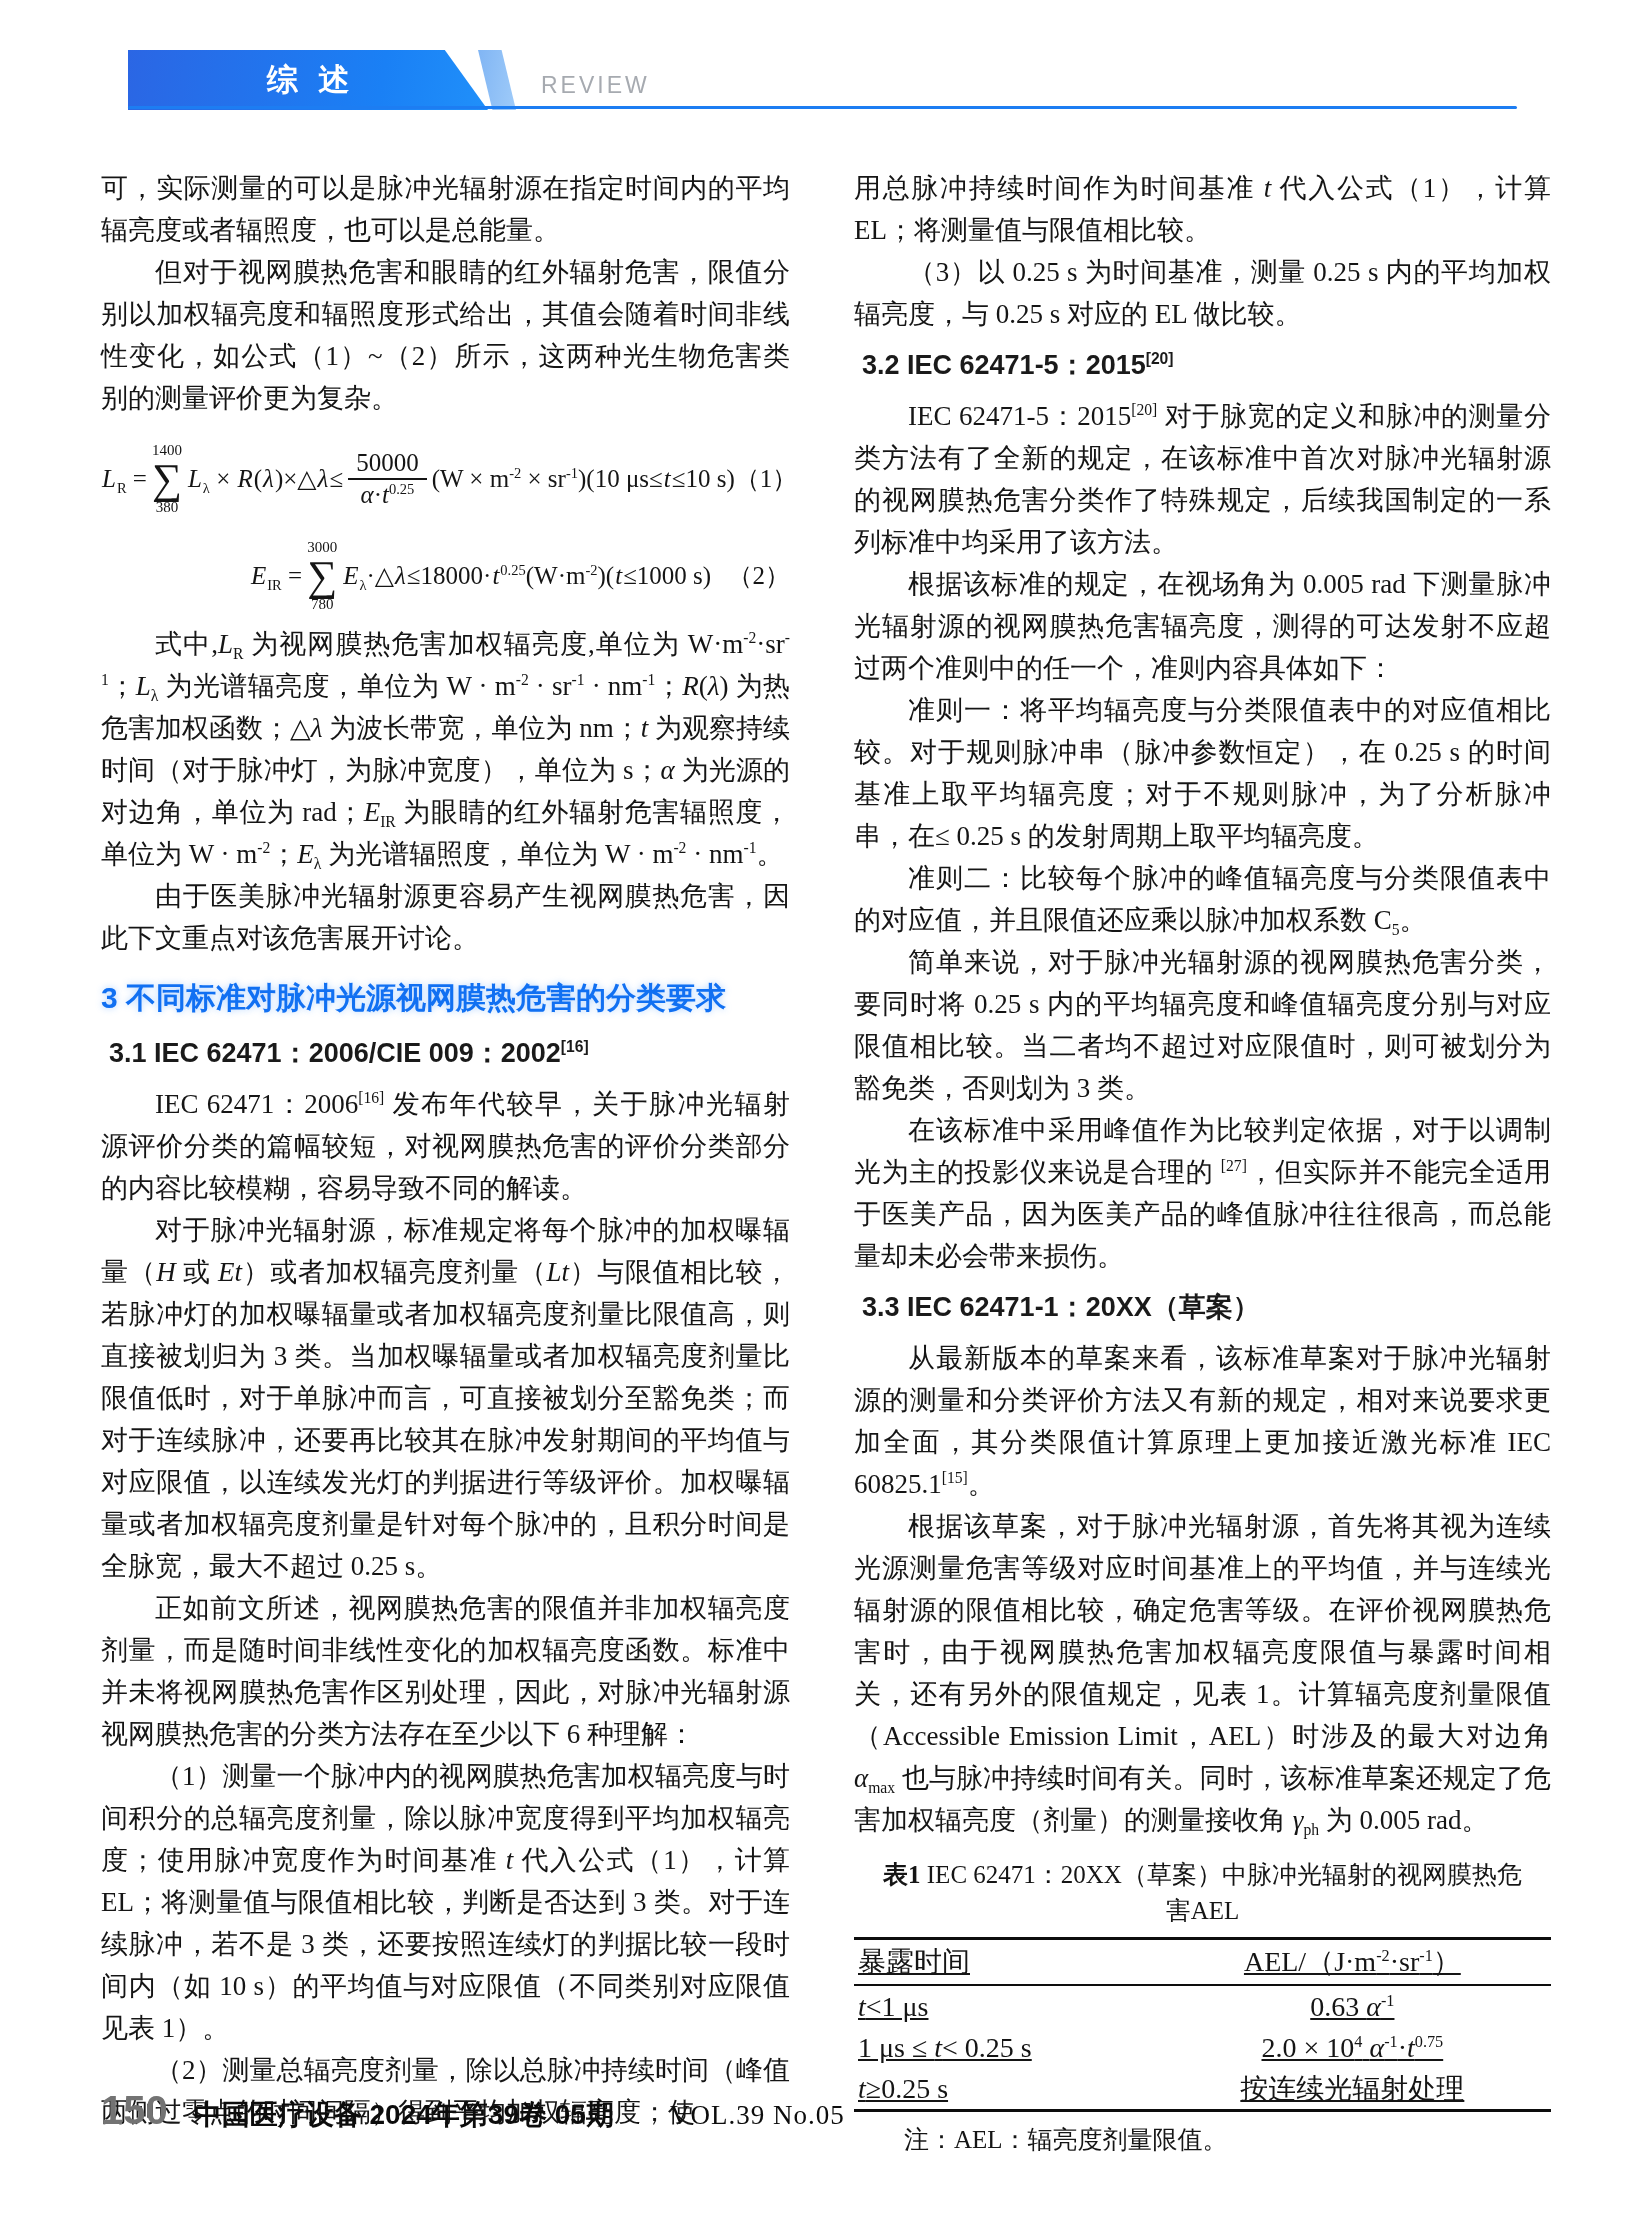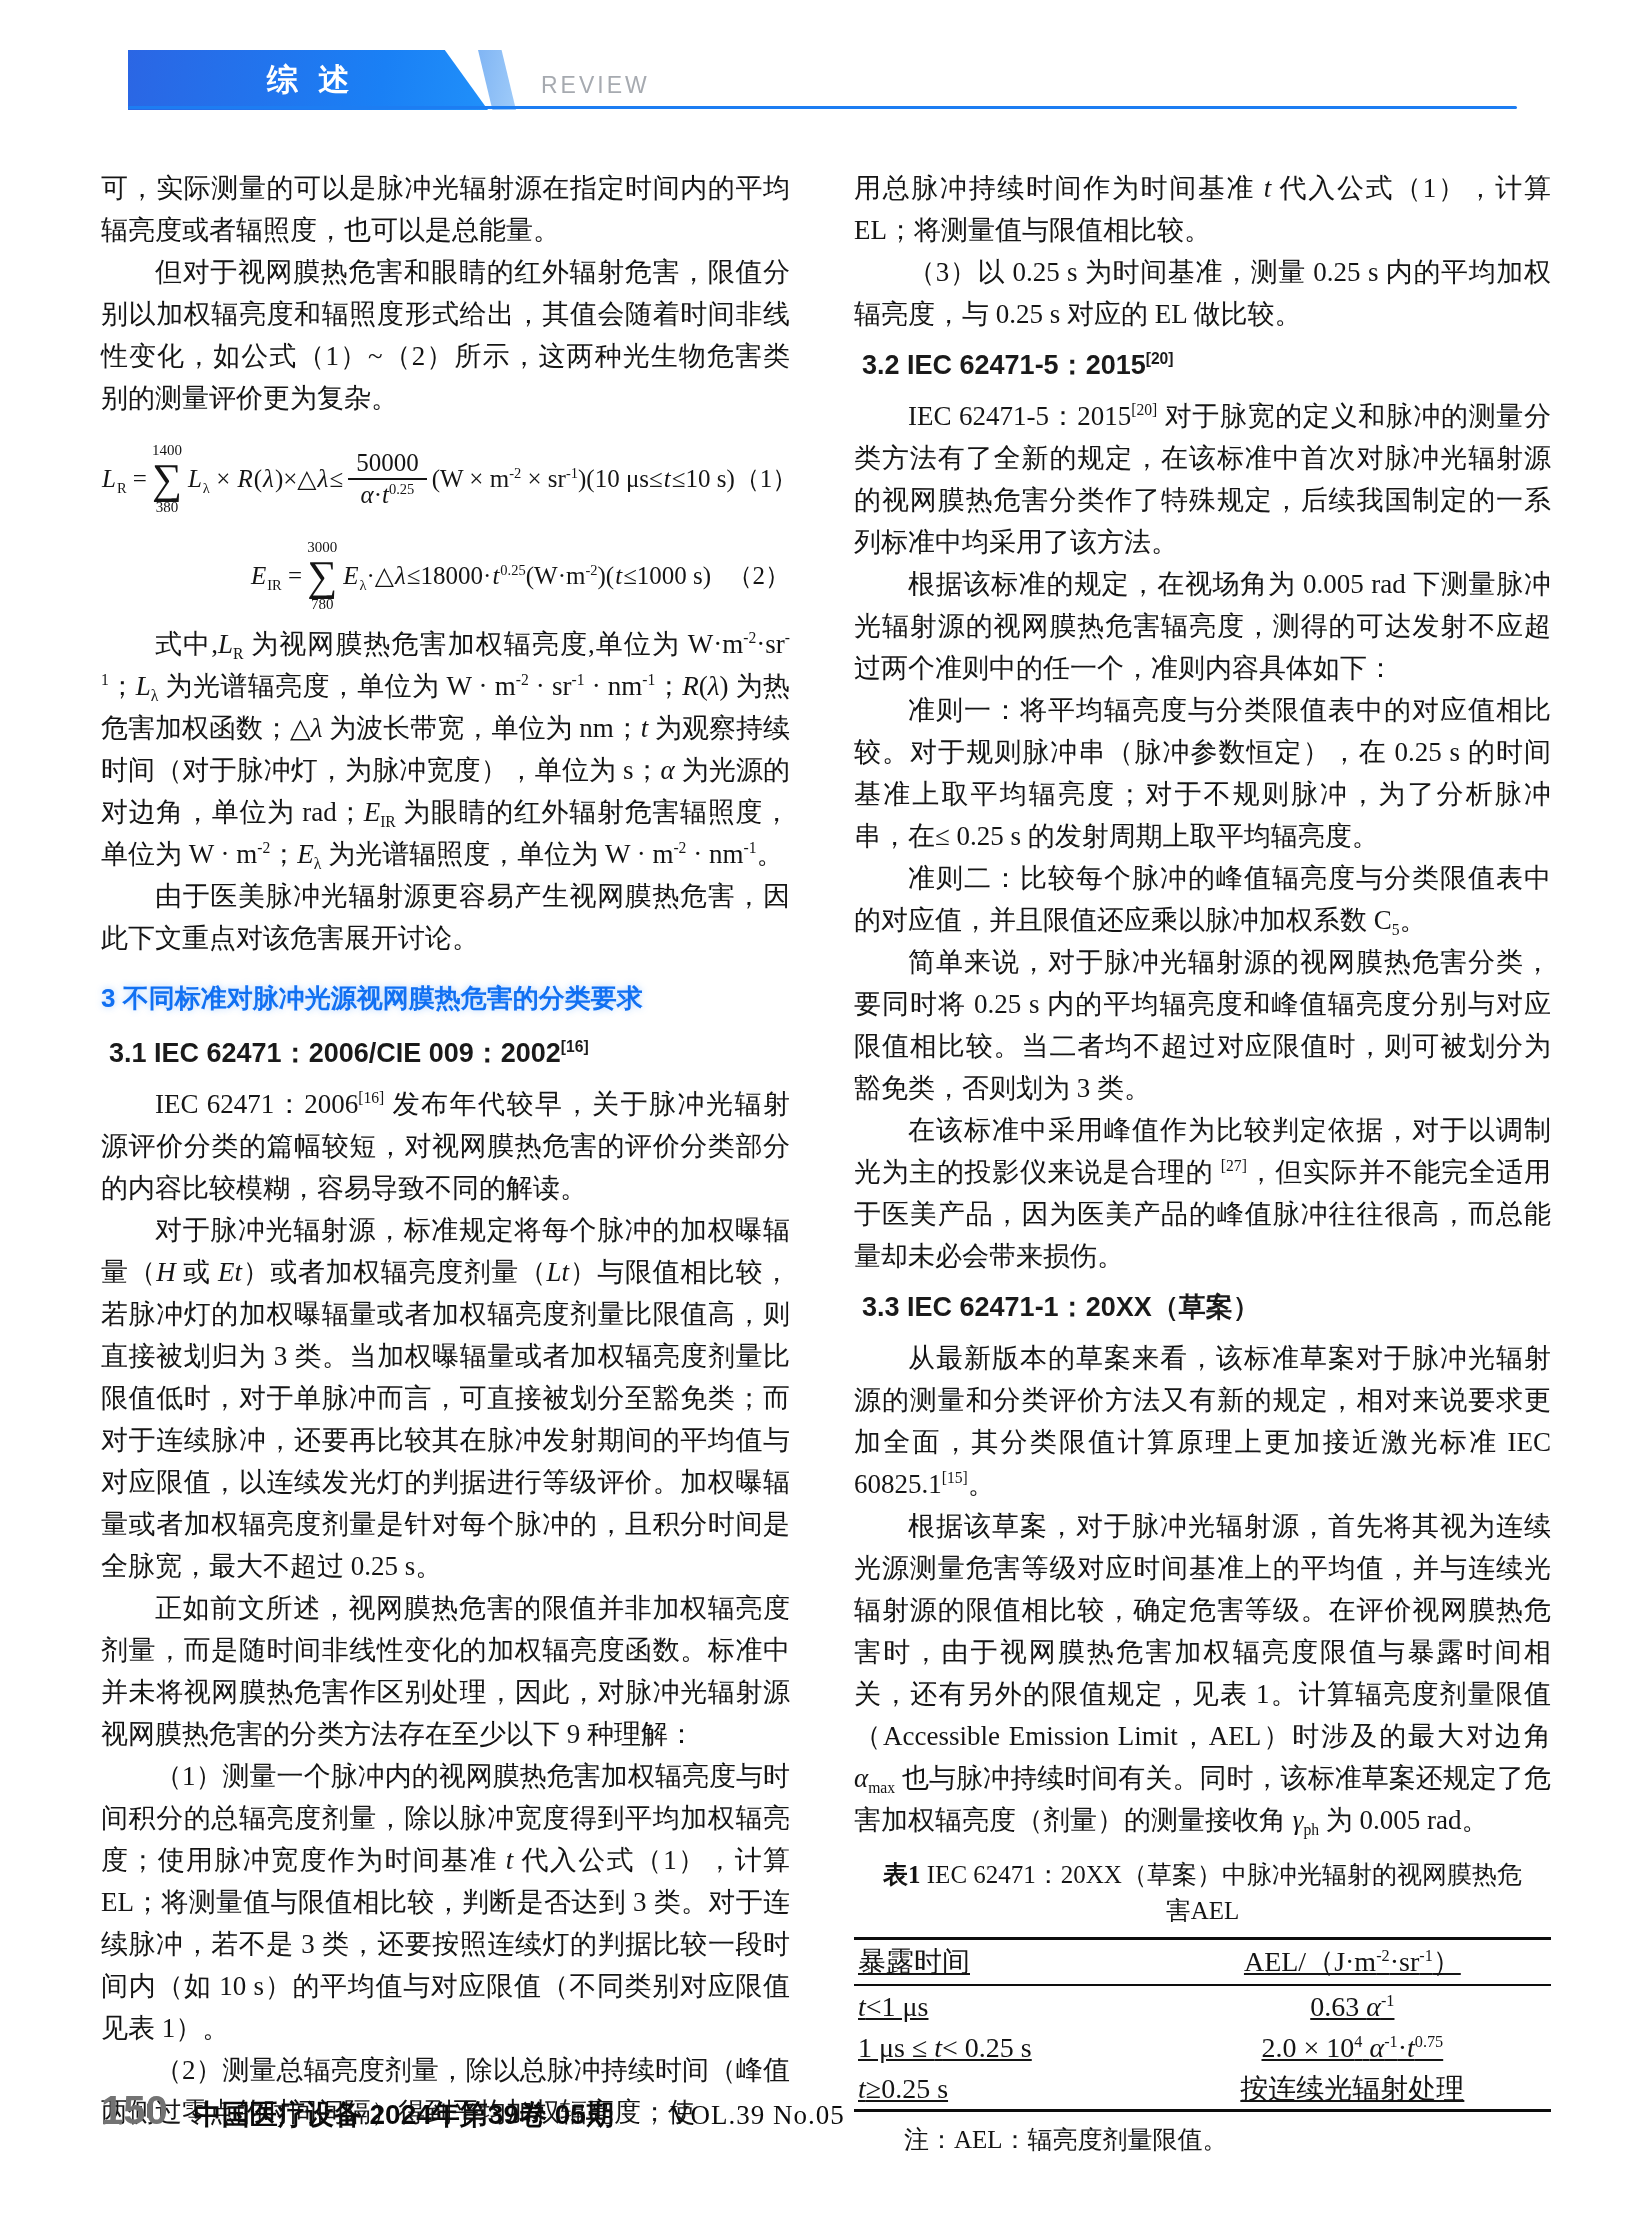--- a/index.html
+++ b/index.html
@@ -39,21 +39,21 @@
     text-align:justify; }
   .col-left  { left:101px; width:689px; }
   .col-right { left:854px; width:697px; }
   .col p { margin:0; text-indent:2em; }
   .col p.cont { text-indent:0; }
   sup { font-size:0.58em; line-height:0; }
   sub { font-size:0.58em; line-height:0; }
   
   .h-main {
     font-family:"Liberation Sans","DejaVu Sans",sans-serif;
-    font-size:26px; font-weight:700; color:#1170f2; line-height:50px;
+    font-size:30px; font-weight:700; color:#1170f2; line-height:50px;
     margin:14px 0 2px; text-align:left;
     text-shadow:0 0 7px rgba(50,140,255,.40);
   }
   .h-sub {
     font-family:"Liberation Sans","DejaVu Sans",sans-serif;
     font-size:27px; font-weight:700; color:#1a1a1a; line-height:44px;
     margin:8px; text-align:left;
   }
   
   .formula { display:flex; align-items:center; font-size:25px; line-height:1.2;
@@ -134,21 +134,21 @@
     </div>
 
     <p><span>式中,</span><i>L</i><sub>R</sub><span> 为视网膜热危害加权辐亮度,单位为 W·m</span><sup>-2</sup><span>·sr</span><sup>-1</sup><span>；</span><i>L</i><sub>λ</sub><span> 为光谱辐亮度，单位为 W · m</span><sup>-2</sup><span> · sr</span><sup>-1</sup><span> · nm</span><sup>-1</sup><span>；</span><i>R</i><span>(</span><i>λ</i><span>) 为热危害加权函数；△</span><i>λ</i><span> 为波长带宽，单位为 nm；</span><i>t</i><span> 为观察持续时间（对于脉冲灯，为脉冲宽度），单位为 s；</span><i>α</i><span> 为光源的对边角，单位为 rad；</span><i>E</i><sub>IR</sub><span> 为眼睛的红外辐射危害辐照度，单位为 W · m</span><sup>-2</sup><span>；</span><i>E</i><sub>λ</sub><span> 为光谱辐照度，单位为 W · m</span><sup>-2</sup><span> · nm</span><sup>-1</sup><span>。</span></p>
     <p><span>由于医美脉冲光辐射源更容易产生视网膜热危害，因此下文重点对该危害展开讨论。</span></p>
 
     <h2 class="h-main">3 不同标准对脉冲光源视网膜热危害的分类要求</h2>
     <h3 class="h-sub"><span>3.1 IEC 62471：2006/CIE 009：2002</span><sup>[16]</sup></h3>
 
     <p><span>IEC 62471：2006</span><sup>[16]</sup><span> 发布年代较早，关于脉冲光辐射源评价分类的篇幅较短，对视网膜热危害的评价分类部分的内容比较模糊，容易导致不同的解读。</span></p>
     <p><span>对于脉冲光辐射源，标准规定将每个脉冲的加权曝辐量（</span><i>H</i><span> 或 </span><i>Et</i><span>）或者加权辐亮度剂量（</span><i>Lt</i><span>）与限值相比较，若脉冲灯的加权曝辐量或者加权辐亮度剂量比限值高，则直接被划归为 3 类。当加权曝辐量或者加权辐亮度剂量比限值低时，对于单脉冲而言，可直接被划分至豁免类；而对于连续脉冲，还要再比较其在脉冲发射期间的平均值与对应限值，以连续发光灯的判据进行等级评价。加权曝辐量或者加权辐亮度剂量是针对每个脉冲的，且积分时间是全脉宽，最大不超过 0.25 s。</span></p>
-    <p><span>正如前文所述，视网膜热危害的限值并非加权辐亮度剂量，而是随时间非线性变化的加权辐亮度函数。标准中并未将视网膜热危害作区别处理，因此，对脉冲光辐射源视网膜热危害的分类方法存在至少以下 9 种理解：</span></p>
+    <p><span>正如前文所述，视网膜热危害的限值并非加权辐亮度剂量，而是随时间非线性变化的加权辐亮度函数。标准中并未将视网膜热危害作区别处理，因此，对脉冲光辐射源视网膜热危害的分类方法存在至少以下 6 种理解：</span></p>
     <p><span>（1）测量一个脉冲内的视网膜热危害加权辐亮度与时间积分的总辐亮度剂量，除以脉冲宽度得到平均加权辐亮度；使用脉冲宽度作为时间基准 </span><i>t</i><span> 代入公式（1），计算 EL；将测量值与限值相比较，判断是否达到 3 类。对于连续脉冲，若不是 3 类，还要按照连续灯的判据比较一段时间内（如 10 s）的平均值与对应限值（不同类别对应限值见表 1）。</span></p>
     <p><span>（2）测量总辐亮度剂量，除以总脉冲持续时间（峰值两侧过零点的时间间隔）得到平均加权辐亮度；使</span></p>
   </div>
 
   <div class="col col-right">
     <p class="cont"><span>用总脉冲持续时间作为时间基准 </span><i>t</i><span> 代入公式（1），计算 EL；将测量值与限值相比较。</span></p>
     <p><span>（3）以 0.25 s 为时间基准，测量 0.25 s 内的平均加权辐亮度，与 0.25 s 对应的 EL 做比较。</span></p>
 
     <h3 class="h-sub"><span>3.2 IEC 62471-5：2015</span><sup>[20]</sup></h3>
     <p><span>IEC 62471-5：2015</span><sup>[20]</sup><span> 对于脉宽的定义和脉冲的测量分类方法有了全新的规定，在该标准中首次对脉冲光辐射源的视网膜热危害分类作了特殊规定，后续我国制定的一系列标准中均采用了该方法。</span></p>

